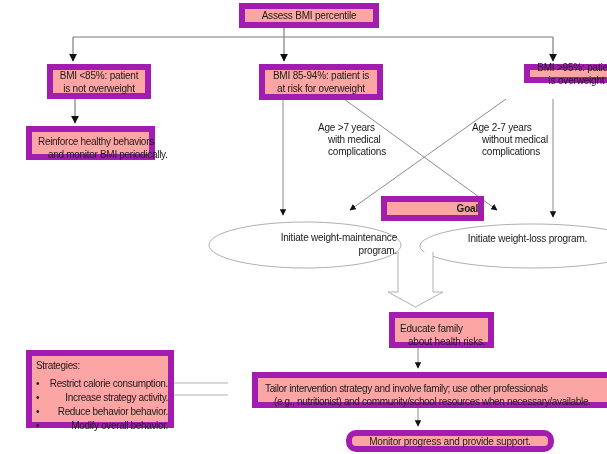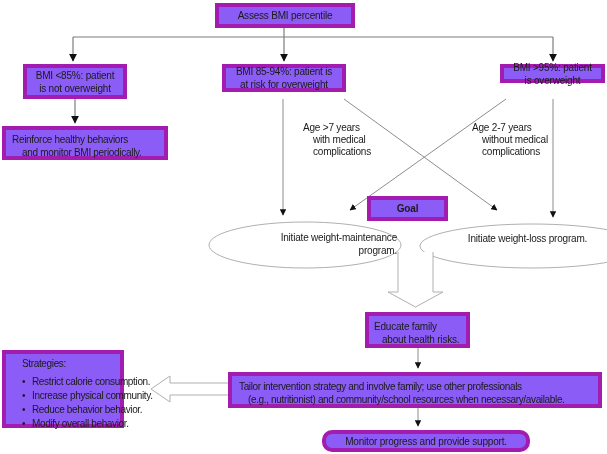--- a/index.html
+++ b/index.html
@@ -4,43 +4,43 @@
 <style>
   html,body{margin:0;padding:0;background:#fff;}
   #canvas{
     position:relative;width:607px;height:454px;background:#ffffff;
     font-family:"Liberation Sans","DejaVu Sans",sans-serif;
     font-size:10px;line-height:13px;color:#1a1a1a;letter-spacing:-0.2px;
     overflow:hidden;
   }
   #connectors{position:absolute;left:0;top:0;z-index:0;}
   .box{
-    position:absolute;background:#8b5cf6;border:4px solid #a21caf;
-    box-sizing:border-box;z-index:2;white-space:nowrap;
+    position:absolute;background:#fca5a5;border:6px solid #a21caf;
+    box-sizing:border-box;z-index:2;white-space:nowrap;margin-left:24px;
   }
   .vcenter{display:flex;flex-direction:column;justify-content:center;text-align:center;}
   .label{position:absolute;z-index:2;white-space:nowrap;}
   .indent{padding-left:10px;}
   .bold{font-weight:bold;}
   
   #assess{left:215px;top:3px;width:140px;height:25px;}
   #bmi-low{left:23px;top:64px;width:104px;height:35px;}
-  #bmi-mid{left:222px;top:64px;width:124px;height:28px;}
+  #bmi-mid{left:235px;top:64px;width:124px;height:36px;}
   #bmi-high{left:500px;top:64px;width:105px;height:19px;}
-  #reinforce{left:2px;top:126px;width:166px;height:34px;padding:3px 0 0 6px;letter-spacing:-0.3px;}
-  #age-older{left:303px;top:122px;line-height:12px;}
+  #reinforce{left:2px;top:126px;width:129px;height:34px;padding:3px 0 0 6px;letter-spacing:-0.3px;}
+  #age-older{left:318px;top:122px;line-height:12px;}
   #age-younger{left:472px;top:122px;line-height:12px;}
-  #goal{left:367px;top:196px;width:81px;height:25px;}
+  #goal{left:357px;top:196px;width:103px;height:25px;align-items:flex-end;}
   #ellipse-maintenance-text{left:213px;top:231px;width:184px;text-align:right;}
   #ellipse-loss-text{left:440px;top:232px;width:175px;text-align:center;}
   #educate{left:365px;top:312px;width:105px;height:36px;padding:4px 0 12px 5px;}
   #educate .indent{padding-left:8px;}
   #tailor{left:228px;top:372px;width:374px;height:36px;padding:4px 0 0 7px;letter-spacing:-0.35px;}
   #tailor .indent{padding-left:9px;}
-  #strategies{left:2px;top:350px;width:122px;height:78px;padding:3px 0 0 16px;letter-spacing:-0.35px;}
+  #strategies{left:2px;top:350px;width:148px;height:78px;padding:3px 0 0 4px;letter-spacing:-0.35px;}
   #strategies ul{list-style:none;margin:5px 0 0 0;padding:0;line-height:14px;text-align:right;}
   #strategies li{position:relative;padding-left:10px;}
   #strategies li::before{content:"\2022";position:absolute;left:0;}
   #monitor{left:322px;top:430px;width:208px;height:22px;border-radius:10px;}
 </style>
 </head>
 <body>
 
 <div id="canvas">
 
@@ -130,21 +130,21 @@
 
   <div id="tailor" class="box">
     <div>Tailor intervention strategy and involve family; use other professionals</div>
     <div class="indent">(e.g., nutritionist) and community/school resources when necessary/available.</div>
   </div>
 
   <div id="strategies" class="box">
     <div>Strategies:</div>
     <ul>
       <li>Restrict calorie consumption.</li>
-      <li>Increase physical community.</li>
+      <li>Increase strategy activity.</li>
       <li>Reduce behavior behavior.</li>
       <li>Modify overall behavior.</li>
     </ul>
   </div>
 
   <div id="monitor" class="box vcenter">
     <div>Monitor progress and provide support.</div>
   </div>
 
 </div>

